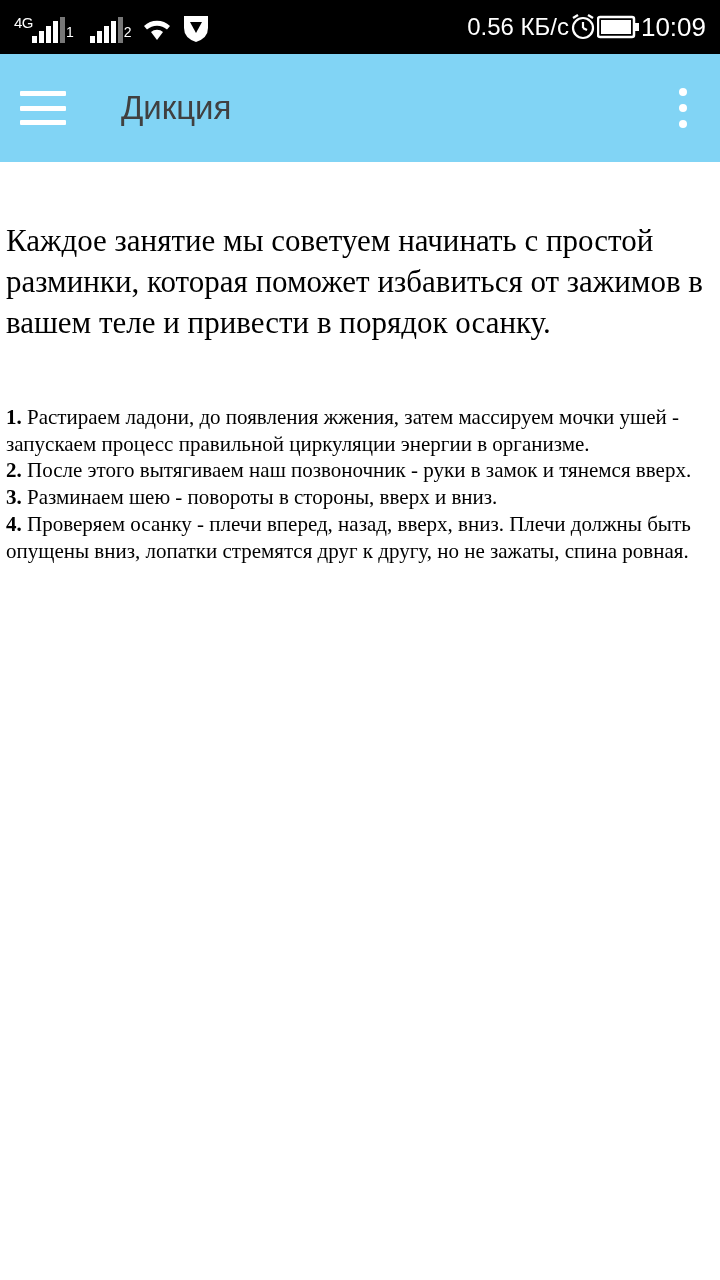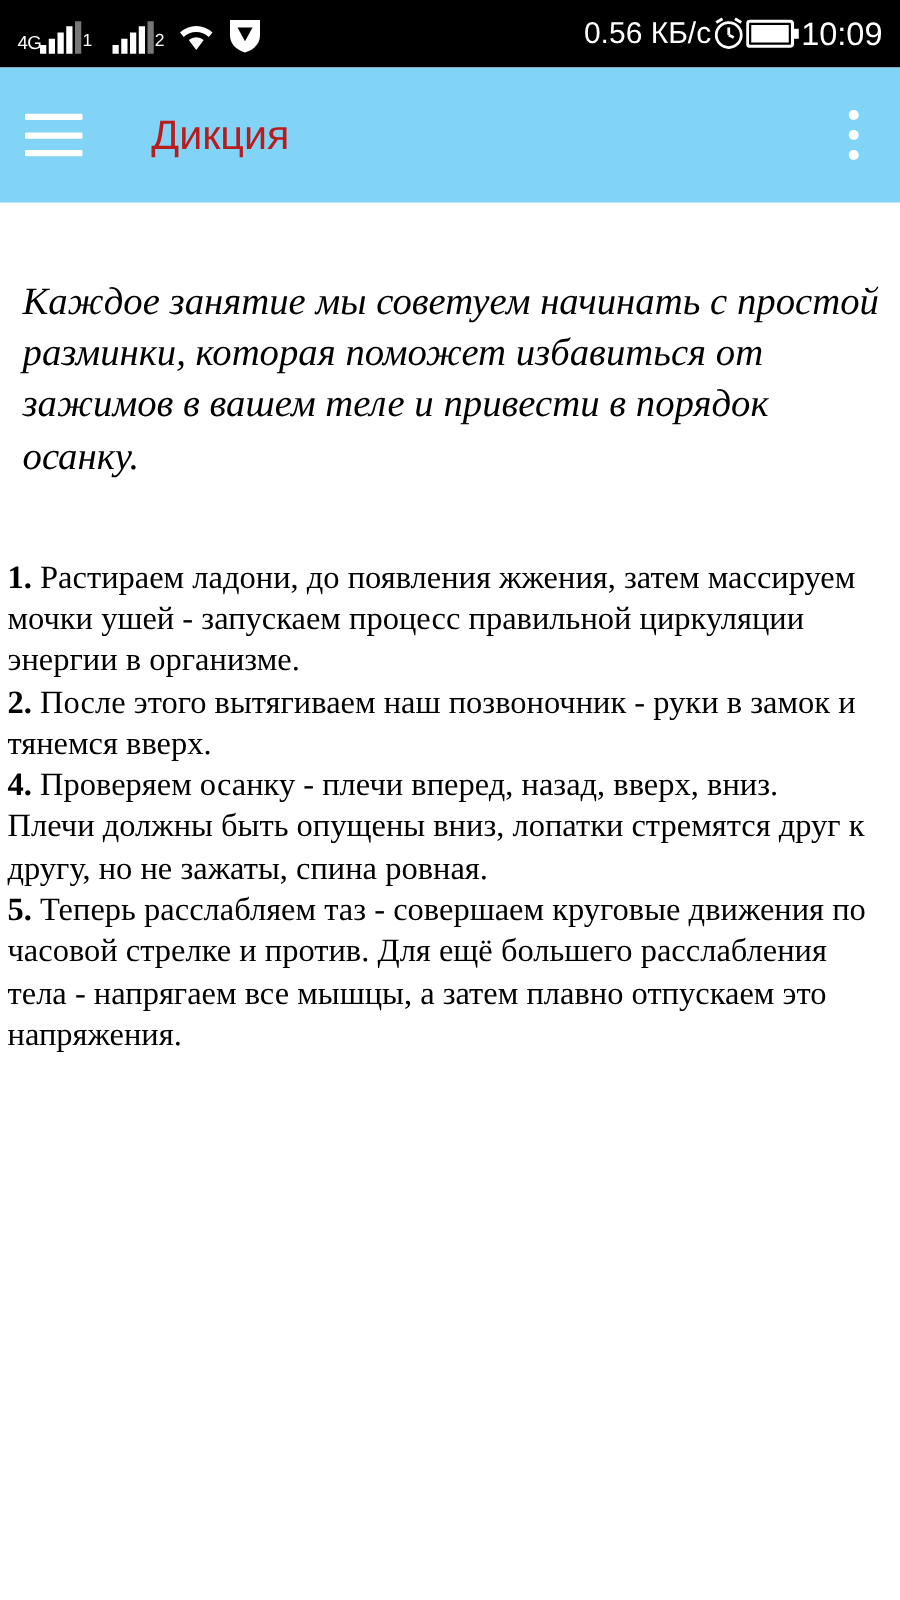--- a/index.html
+++ b/index.html
@@ -40,21 +40,21 @@
   .net-badge {
     position: relative;
     display: flex;
     align-items: flex-end;
     height: 32px;
   }
   .net-badge .lbl {
     font-size: 15px;
     line-height: 1;
     position: absolute;
-    top: 16px;
+    top: 4px;
     left: 0px;
     letter-spacing: -0.5px;
   }
   .bars {
     display: flex;
     align-items: flex-end;
     gap: 2px;
     height: 26px;
     margin-left: 18px;
   }
@@ -111,21 +111,21 @@
     justify-content: space-between;
     cursor: pointer;
   }
   .hamburger span {
     display: block;
     height: 5px;
     background: #ffffff;
     border-radius: 1px;
   }
   .app-title {
-    color: #b91c1c;
+    color: #404040;
     font-size: 33px;
     margin-left: 55px;
     font-family: "Liberation Sans", sans-serif;
   }
   .overflow {
     margin-left: auto;
     width: 10px;
     height: 40px;
     display: flex;
     flex-direction: column;
@@ -149,28 +149,27 @@
     color: #000000;
     font-family: "Liberation Serif", serif;
   }
   .doc-title {
     font-size: 34px;
     font-weight: bold;
     line-height: 1.2;
     margin: 8px 0 0 0;
   }
   .intro {
-    font-style: italic;
     font-size: 31px;
     line-height: 1.33;
-    margin: 44px 0 0 12px;
+    margin: 44px 0 0 0;
   }
   .steps {
     margin: 60px 16px 0 0;
-    font-size: 26px;
+    font-size: 21px;
     line-height: 1.28;
   }
   .step {
     margin: 0;
   }
   .step b {
     font-weight: bold;
   }
 </style>
 </head>
@@ -258,19 +257,19 @@
   <p class="intro">Каждое занятие мы советуем начинать с простой разминки, которая поможет избавиться от зажимов в вашем теле и привести в порядок осанку.</p>
 
   <div class="steps">
     <p class="step">
       <b>1.</b><span> Растираем ладони, до появления жжения, затем массируем мочки ушей - запускаем процесс правильной циркуляции энергии в организме.</span>
     </p>
     <p class="step">
       <b>2.</b><span> После этого вытягиваем наш позвоночник - руки в замок и тянемся вверх.</span>
     </p>
     <p class="step">
+      <b>3.</b><span> Разминаем шею - повороты в стороны, вверх и вниз.</span>
+    </p>
+    <p class="step">
       <b>4.</b><span> Проверяем осанку - плечи вперед, назад, вверх, вниз. Плечи должны быть опущены вниз, лопатки стремятся друг к другу, но не зажаты, спина ровная.</span>
     </p>
-    <p class="step">
-      <b>5.</b><span> Теперь расслабляем таз - совершаем круговые движения по часовой стрелке и против. Для ещё большего расслабления тела - напрягаем все мышцы, а затем плавно отпускаем это напряжения.</span>
-    </p>
   </div>
 </div>
 
 </body></html>

